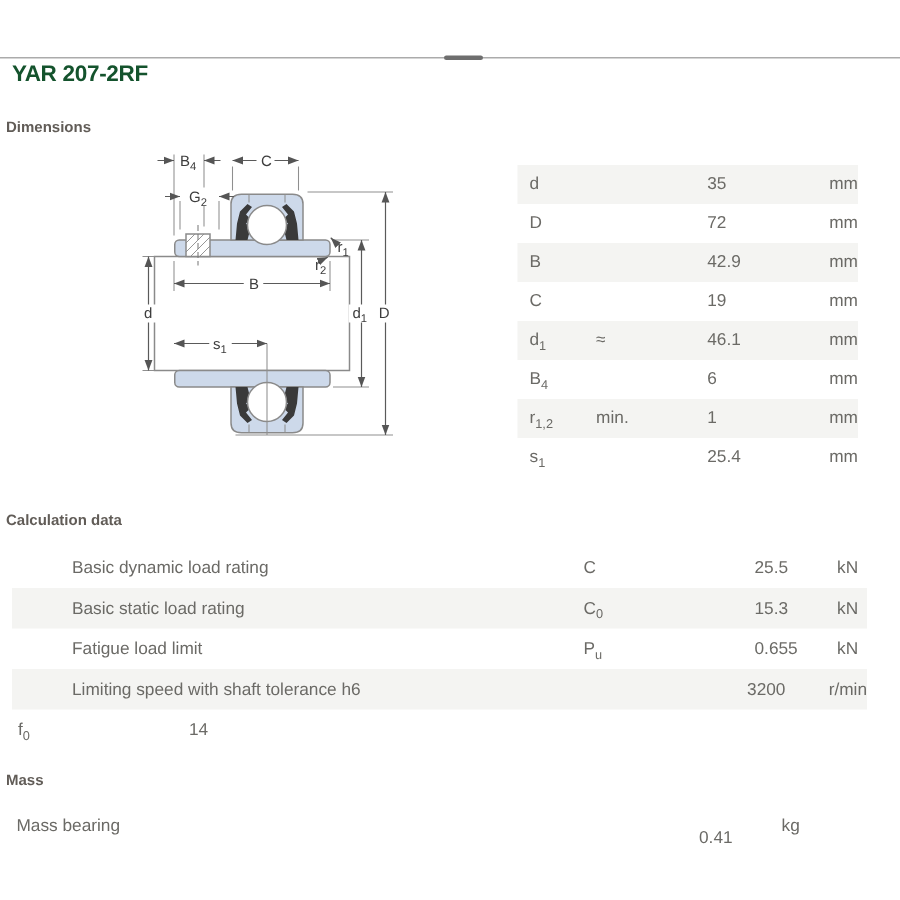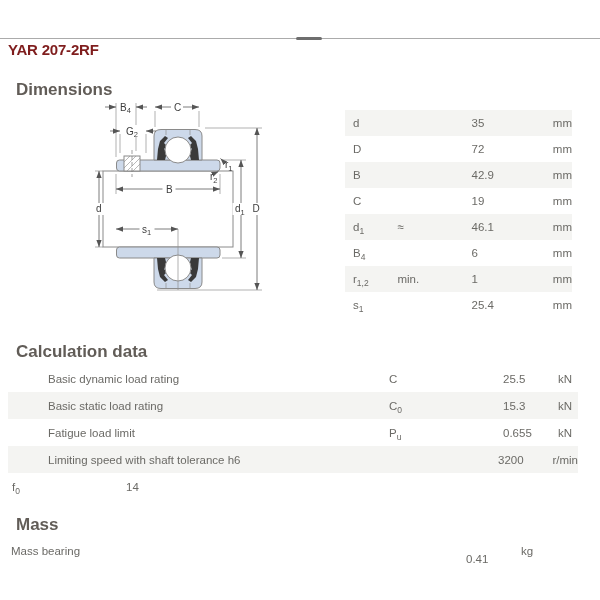--- a/index.html
+++ b/index.html
@@ -2,22 +2,22 @@
 <html><head>
 <meta charset="utf-8">
 <style>
   html,body{margin:0;padding:0;}
   body{
     width:600px;height:600px;background:#ffffff;position:relative;
     font-family:"Liberation Sans", sans-serif;color:#6b6a66;overflow:hidden;
   }
   .toprule{position:absolute;left:0;top:38px;width:600px;height:0;border-top:1px solid #ababab;}
   .topnub{position:absolute;left:296px;top:37px;width:26px;height:3px;background:#6e6e6e;border-radius:2px;}
-  .pagetitle{position:absolute;left:8px;top:41px;font-size:15px;font-weight:bold;color:#7f1d1d;letter-spacing:-0.2px;text-align:center;}
-  .shead{position:absolute;left:16px;font-size:17px;font-weight:bold;color:#615c57;}
+  .pagetitle{position:absolute;left:8px;top:41px;font-size:15px;font-weight:bold;color:#14532d;letter-spacing:-0.2px;text-align:center;}
+  .shead{position:absolute;left:4px;font-size:10px;font-weight:bold;color:#615c57;}
   #head-dimensions{top:80px;}
   #head-calculation{top:342px;}
   #head-mass{top:515px;}
 
   .tbl{position:absolute;}
   .trow{display:flex;align-items:center;font-size:11.5px;color:#6b6a66;}
   .gray{background:#f4f4f2;}
   sub{font-size:8.5px;line-height:0;}
 
   #dimtable{left:345px;top:110px;width:227px;}

